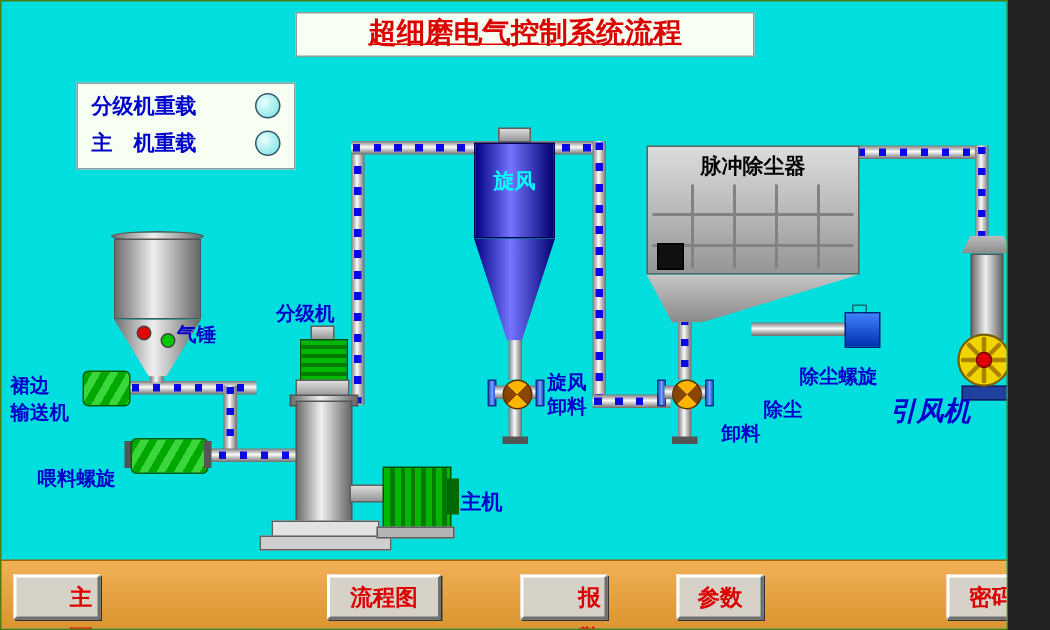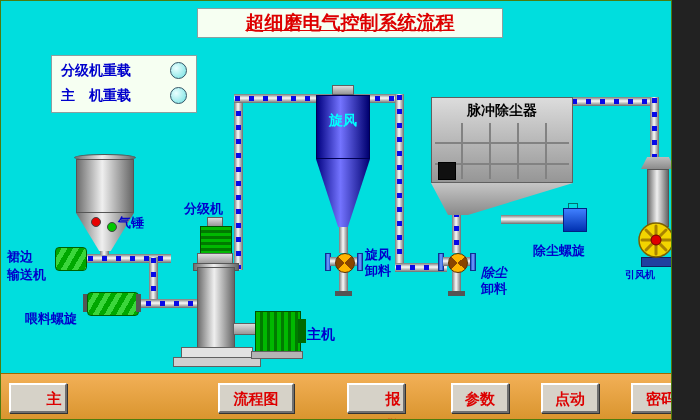--- a/index.html
+++ b/index.html
@@ -118,21 +118,21 @@
   <div class="metal-v" style="left:430px;top:96px;width:142px;height:86px;"></div>
   <span class="lbl" style="left:430px;top:102px;width:142px;text-align:center;color:#000;font-size:14px;">脉冲除尘器</span>
   <div class="dc-grid" style="left:434px;top:122px;width:134px;height:56px;"></div>
   <div style="position:absolute;left:437px;top:161px;width:16px;height:16px;background:#101010;border:1px solid #000;"></div>
   <div class="metal-v" style="left:430px;top:182px;width:142px;height:32px;border:none;background:linear-gradient(180deg,#c6c6c6,#8a8a8a);clip-path:polygon(0 0,100% 0,26% 100%,12% 100%);"></div>
 
   <span class="flange" style="left:437px;top:252px;"></span>
   <div class="stub-h" style="left:442px;top:256px;width:28px;"></div>
   <div class="valve-c" style="left:447px;top:252px;"></div>
   <span class="flange" style="left:469px;top:252px;"></span>
-  <span class="lbl" style="left:480px;top:264px;font-style:italic;">除尘</span>
+  <span class="lbl" style="left:508px;top:264px;">除尘</span>
   <span class="lbl" style="left:480px;top:280px;">卸料</span>
 
   <div style="position:absolute;left:567px;top:202px;width:8px;height:6px;background:#00e0e0;border:1px solid #007070;"></div>
   <div style="position:absolute;left:562px;top:207px;width:22px;height:22px;background:linear-gradient(180deg,#4080ff,#0030b0);border:1px solid #002080;"></div>
   <span class="lbl" style="left:532px;top:242px;">除尘螺旋</span>
 
   <div class="metal-v" style="left:640px;top:156px;width:34px;height:12px;border:none;background:linear-gradient(180deg,#bdbdbd,#8b8b8b);clip-path:polygon(18% 0,82% 0,100% 100%,0 100%);"></div>
   <div class="metal-h" style="left:646px;top:168px;width:22px;height:58px;"></div>
   <div style="position:absolute;left:640px;top:256px;width:30px;height:8px;background:#2040a0;border:1px solid #102060;"></div>
   <svg style="position:absolute;left:634px;top:218px;" width="42" height="42" viewBox="0 0 42 42">
@@ -142,24 +142,23 @@
         <line x1="21" y1="21" x2="35" y2="21"></line>
       <line x1="21" y1="21" x2="21" y2="35"></line>
         <line x1="21" y1="21" x2="7" y2="21"></line>
       <line x1="21" y1="21" x2="31" y2="11"></line>
         <line x1="21" y1="21" x2="31" y2="31"></line>
       <line x1="21" y1="21" x2="11" y2="31"></line>
         <line x1="21" y1="21" x2="11" y2="11"></line>
     </g>
     <circle cx="21" cy="21" r="5" fill="#e00000" stroke="#700000"></circle>
   </svg>
-  <span class="lbl" style="left:624px;top:266px;font-size:10px;">引风机</span>
+  <span class="lbl" style="left:592px;top:266px;font-size:18px;font-style:italic;">引风机</span>
 
   <div class="bar">
     <div class="btn" style="left:8px;width:58px;padding-left:32px;">主页</div>
     <div class="btn" style="left:217px;width:76px;">流程图</div>
     <div class="btn" style="left:346px;width:58px;padding-left:34px;">报警</div>
     <div class="btn" style="left:450px;width:58px;">参数</div>
-    <div class="btn" style="left:540px;width:58px;">点动</div>
     <div class="btn" style="left:630px;width:60px;">密码</div>
   </div>
 
 </div>
 
 </body></html>

